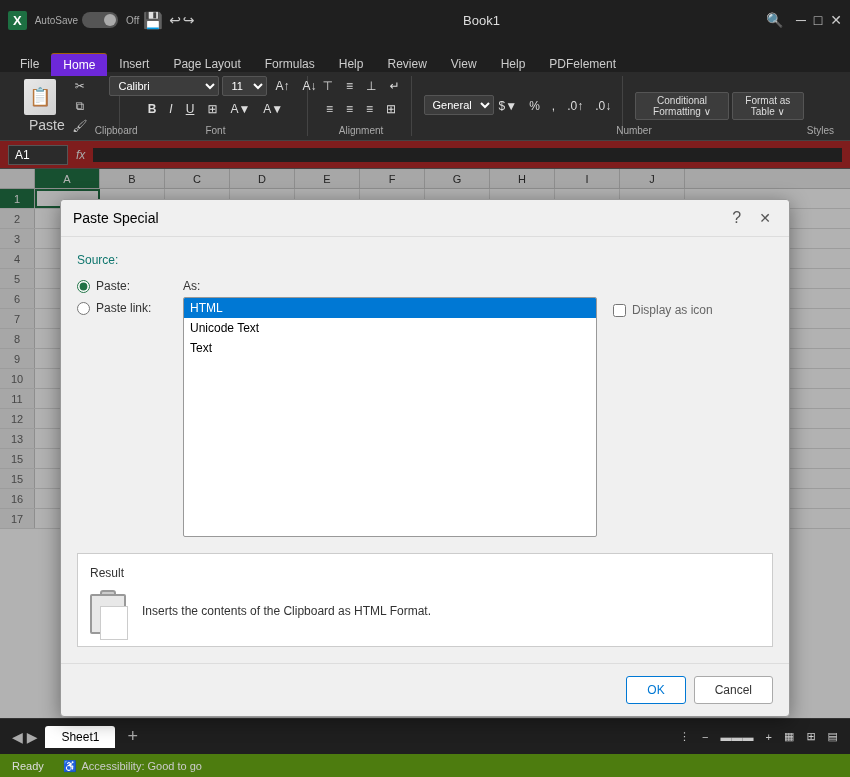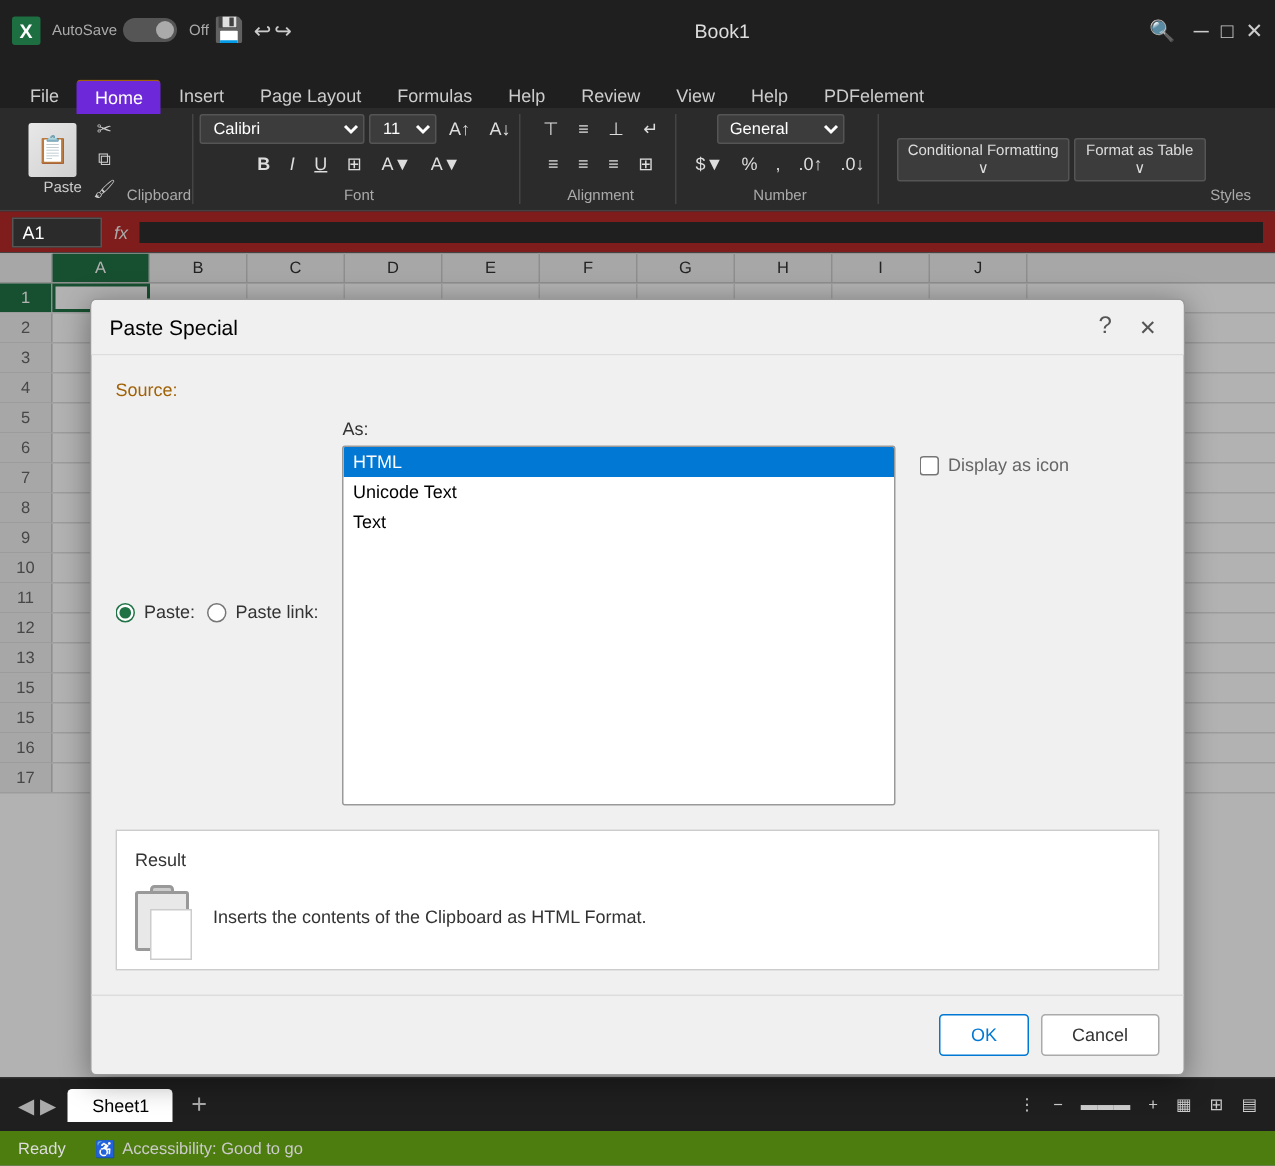--- a/index.html
+++ b/index.html
@@ -78,21 +78,21 @@
       display: flex;
       align-items: stretch;
       padding: 4px 8px;
       height: 68px;
       background: #2b2b2b;
       gap: 4px;
     }
 
     .ribbon-group {
       display: flex;
-      flex-direction: column;
+      flex-direction: row;
       align-items: center;
       border-right: 1px solid #444;
       padding: 0 8px;
       min-width: 50px;
     }
     .ribbon-group:last-child { border-right: none; }
 
     .clipboard-group {
       display: flex;
       flex-direction: row;
@@ -109,21 +109,21 @@
       width: 32px; height: 36px;
       background: linear-gradient(135deg, #e8e8e8 0%, #d0d0d0 100%);
       border-radius: 2px;
       display: flex;
       align-items: center;
       justify-content: center;
       font-size: 18px;
       color: #555;
       position: relative;
     }
-    .paste-label { font-size: 10px; color: #ccc; margin-top: 2px; margin-left: 13px; }
+    .paste-label { font-size: 14px; color: #ccc; margin-top: 2px; margin-left: 13px; }
     .clipboard-small { display: flex; flex-direction: column; gap: 2px; }
     .small-btn {
       width: 22px; height: 18px;
       display: flex; align-items: center; justify-content: center;
       cursor: pointer; color: #ccc; font-size: 12px; border-radius: 2px;
     }
     .group-label { font-size: 10px; color: #aaa; margin-top: auto; }
 
     .font-group {
       display: flex;
@@ -327,25 +327,25 @@
     .dialog-close {
       color: #555; font-size: 14px; cursor: pointer; padding: 2px 6px;
       border-radius: 2px;
     }
 
     #dialog-body {
       padding: 16px;
     }
 
     .source-label { font-size: 12px; color: #333; margin-bottom: 12px; }
-    .source-label span { color: #a16207; }
+    .source-label span { color: #0f766e; }
 
     .dialog-main { display: flex; gap: 16px; }
 
-    .paste-options { display: flex; flex-direction: row; gap: 8px; min-width: 90px; }
+    .paste-options { display: flex; flex-direction: column; gap: 8px; min-width: 90px; }
     .radio-option { display: flex; align-items: center; gap: 6px; font-size: 12px; color: #333; cursor: pointer; }
     .radio-option input[type=radio] { accent-color: #217346; }
 
     .as-section { flex: 1; }
     .as-label { font-size: 12px; color: #333; margin-bottom: 4px; }
     .as-listbox {
       width: 100%;
       height: 240px;
       border: 1px solid #999;
       background: #fff;

